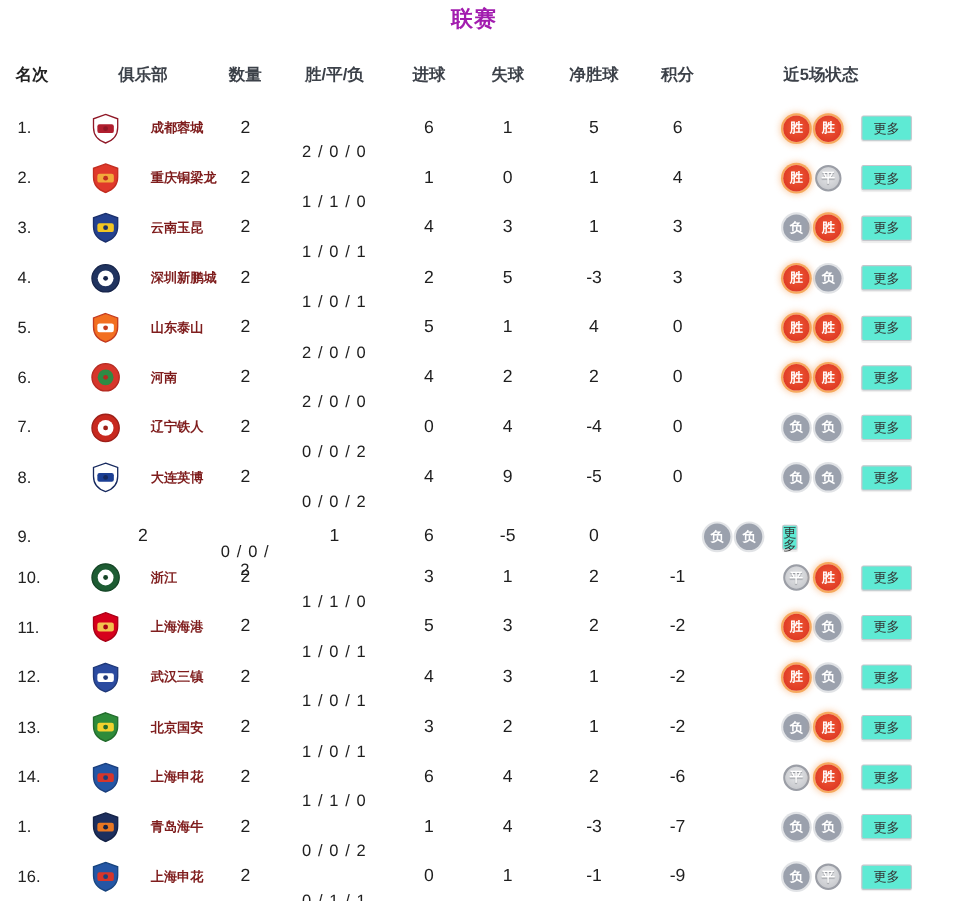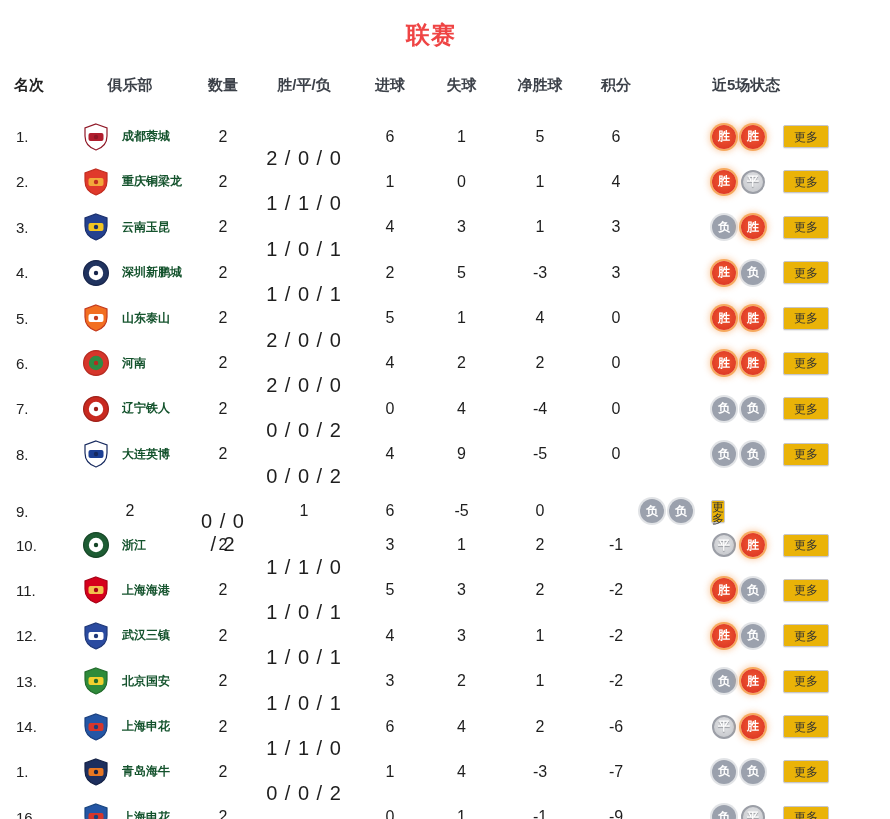--- a/index.html
+++ b/index.html
@@ -5,22 +5,22 @@
   * { box-sizing: border-box; margin: 0; padding: 0; }
   html, body { background: #ffffff; }
   body {
     width: 890px; height: 819px; overflow: hidden;
     font-family: "Liberation Sans", "DejaVu Sans", sans-serif;
     color: #333;
   }
   .page { width: 890px; }
   .page-title {
     text-align: center;
-    font-size: 24px; font-weight: bold; color: #ef4444;
-    padding-top: 22px; line-height: 26px;
+    font-size: 20px; font-weight: bold; color: #a21caf;
+    padding-top: 5px; line-height: 26px;
     letter-spacing: 1px;
     width: 862px;
   }
   .grid-row {
     display: grid;
     grid-template-columns: 65px 130px 56px 106px 66px 77px 80px 72px 238px;
     align-items: center;
   }
   .thead {
     margin-top: 19px; height: 36px;
@@ -38,25 +38,25 @@
   .club-logo .outer-shield, .club-logo .outer-circle {
     fill: var(--c1); stroke: var(--c3); stroke-width: 1.2;
   }
   .club-logo .inner-band, .club-logo .inner-circle { fill: var(--c2); }
   .club-logo .dot { fill: var(--c3); }
   .club-logo.shield .outer-circle,
   .club-logo.shield .inner-circle { display: none; }
   .club-logo.circle .outer-shield,
   .club-logo.circle .inner-band { display: none; }
   .club-name {
-    margin-left: 12px; font-size: 12px; font-weight: bold; color: #14532d;
+    margin-left: 27px; font-size: 12px; font-weight: bold; color: #7f1d1d;
     white-space: nowrap;
   }
   .cell.num { text-align: center; font-size: 16px; color: #1e1e1e; }
-  .cell.wdl { text-align: center; font-size: 20px; color: #1e1e1e; letter-spacing: 1px; margin-top: 44px; }
+  .cell.wdl { text-align: center; font-size: 15px; color: #1e1e1e; letter-spacing: 1px; margin-top: 44px; }
   .cell.last5 { display: flex; align-items: center; padding-left: 60px; }
   .badge {
     width: 24px; height: 24px; border-radius: 50%;
     display: flex; align-items: center; justify-content: center;
     font-size: 12px; font-weight: bold; color: #fff;
     margin-right: 5px; flex: 0 0 24px;
   }
   .badge.win {
     background: radial-gradient(circle at 50% 45%, #ef5a35, #d92e1e);
     box-shadow: 0 0 0 2px #f6a95e, 0 0 6px 3px rgba(244,150,70,.45);
@@ -66,21 +66,21 @@
     border: 2px solid #9b9ea6;
     text-shadow: 0 1px 1px #8a8d93;
   }
   .badge.loss {
     background: #9ba1ad;
     box-shadow: 0 0 0 2px rgba(155,161,173,.30);
   }
   .more-btn {
     margin-left: 13px;
     width: 46px; height: 23px;
-    background: #eab308;
+    background: #5eead4;
     border: 1px solid #c6c6cc;
     border-radius: 2px;
     box-shadow: 0 1px 1px rgba(0,0,0,.08);
     font-size: 12px; color: #333;
     font-family: "Liberation Sans", "DejaVu Sans", sans-serif;
     cursor: pointer;
     line-height: 1;
   }
 </style>
 </head>

